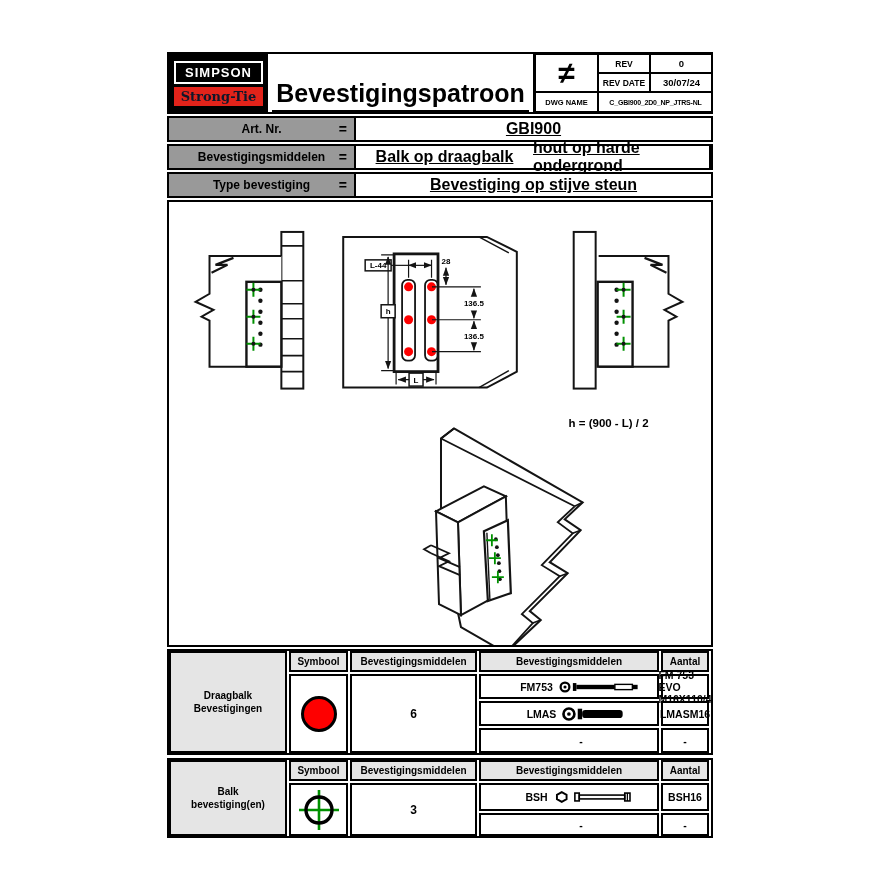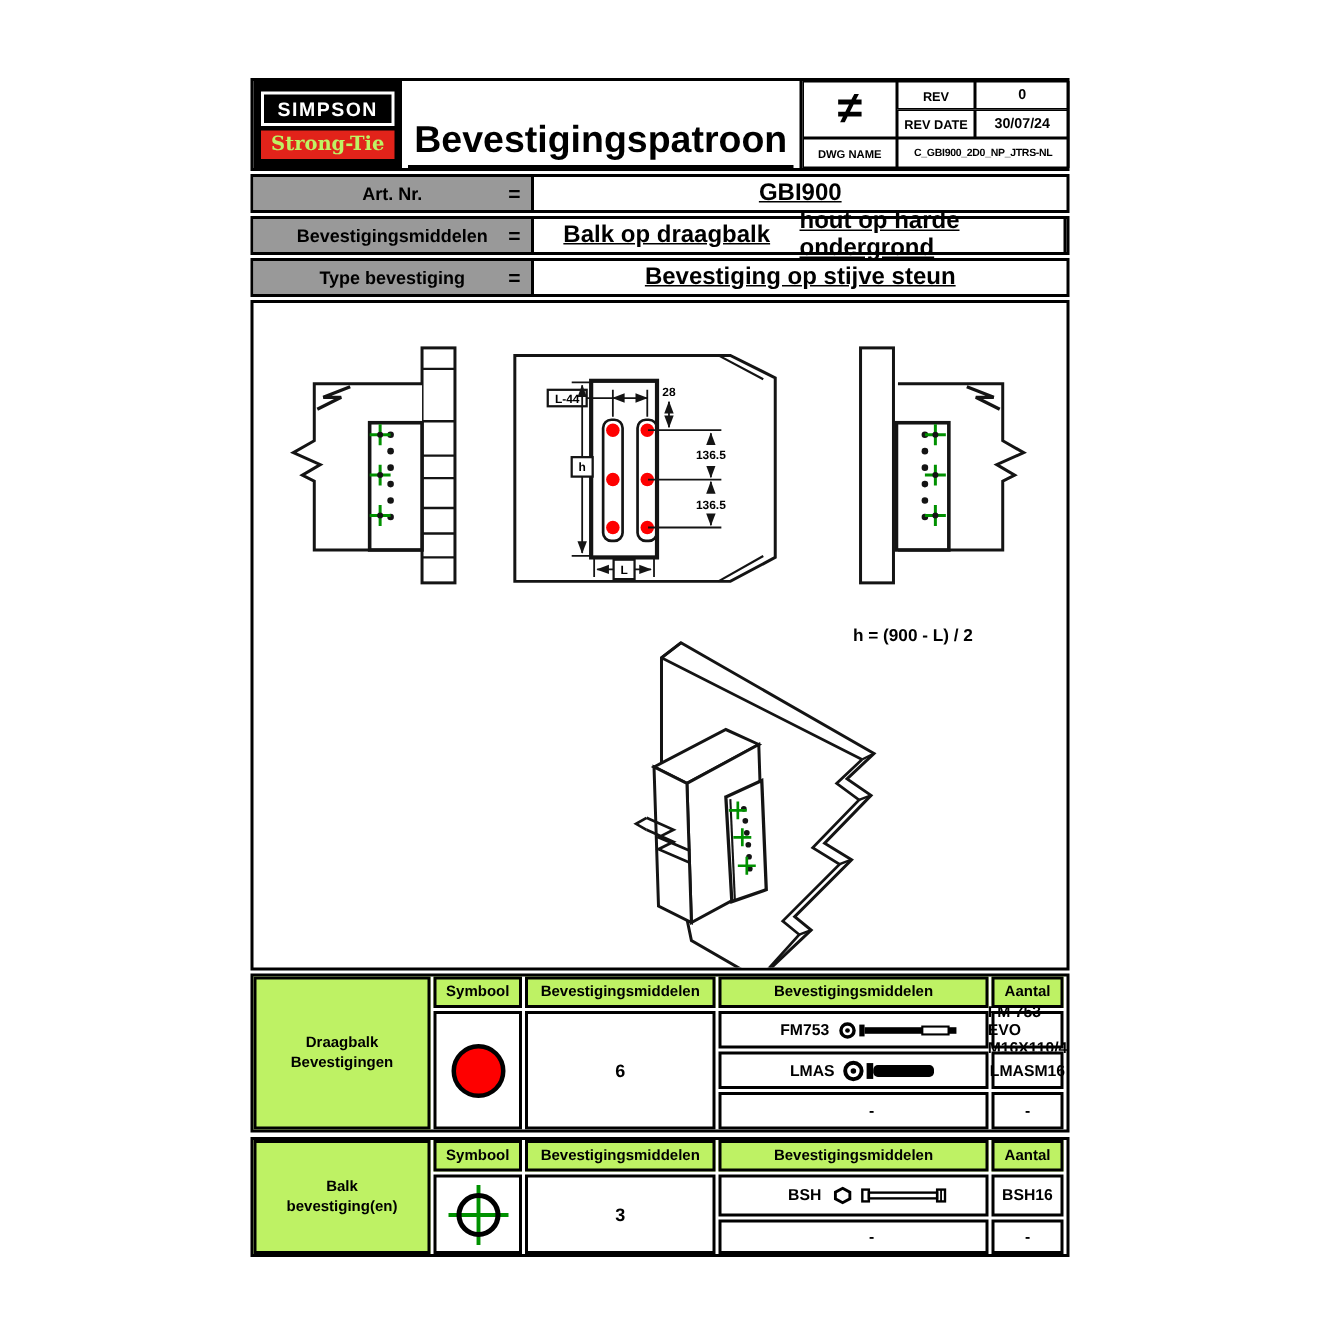--- a/index.html
+++ b/index.html
@@ -7,21 +7,21 @@
           font-family:"Liberation Sans",sans-serif;color:#000;border-radius:31px;}
   .sheet{position:absolute;left:167px;top:52px;width:546px;font-weight:bold;}
   .box{border:2px solid #000;background:#fff;box-sizing:border-box;}
 
   
   .hdr{display:flex;height:62px;margin-bottom:2px;}
   .logo{width:99px;background:#000;padding:4px 5px;box-sizing:border-box;display:flex;
         flex-direction:column;justify-content:center;}
   .logo-top{border:2px solid #fff;color:#fff;font-size:13px;letter-spacing:1px;text-align:center;
             padding:2px 0;line-height:15px;}
-  .logo-bot{background:#e2231a;color:#bef264;font-family:"DejaVu Serif",serif;font-size:13px;
+  .logo-bot{background:#e2231a;color:#0f172a;font-family:"DejaVu Serif",serif;font-size:13px;
             text-align:center;margin-top:3px;padding:2px 0;line-height:15px;}
   .title-cell{flex:1;display:flex;align-items:flex-end;justify-content:center;}
   .title-cell span{font-size:25px;border-bottom:2.5px solid #000;padding:0 4px 2px 4px;}
   .revblk{width:178px;border-left:2px solid #000;display:grid;
           grid-template-columns:63px 52px 63px;grid-template-rows:19px 19px 20px;box-sizing:border-box;}
   .revblk>div{border:1px solid #000;display:flex;align-items:center;justify-content:center;box-sizing:border-box;}
   .neq{grid-row:1/3;grid-column:1;font-size:30px;line-height:30px;}
   .rvl{font-size:8.5px;} .rvv{font-size:9.5px;}
   .dwgl{font-size:7.5px;} .dwgv{grid-column:2/4;font-size:7px;letter-spacing:-0.2px;}
 
@@ -39,21 +39,21 @@
   .dimtxt{font-size:8px;font-weight:bold;}
   .formula{font-size:11.5px;font-weight:bold;}
 
   
   .ftab{display:grid;gap:2px;background:#fff;padding:2px;margin-bottom:3px;
         grid-template-columns:118px 59px 127px 180px 48px;}
   .t1{grid-template-rows:21px 25px 25px 25px;}
   .t2{grid-template-rows:21px 28px 23px;}
   .ftab>div{border:2px solid #000;box-sizing:border-box;display:flex;align-items:center;
             justify-content:center;background:#fff;}
-  .ftab .gry{background:#bef264;font-size:10px;}
+  .ftab .gry{background:#e5e5e5;font-size:10px;}
   .seclab{grid-column:1;flex-direction:column;font-size:11px;line-height:13px;text-align:center;}
   .t1 .seclab{grid-row:1/5;} .t2 .seclab{grid-row:1/4;}
   .symcell1{grid-row:2/5;} .symcell2{grid-row:2/4;}
   .qty1{grid-row:2/5;font-size:12px;} .qty2{grid-row:2/4;font-size:12px;}
   .codecell{justify-content:flex-start;padding-left:24px;gap:5px;font-size:10.5px;}
   .valcell{font-size:10.5px;}
   .redcircle{width:36px;height:36px;border-radius:50%;background:#fe0000;border:3px solid #000;box-sizing:border-box;}
 </style>
 </head>
 <body>

